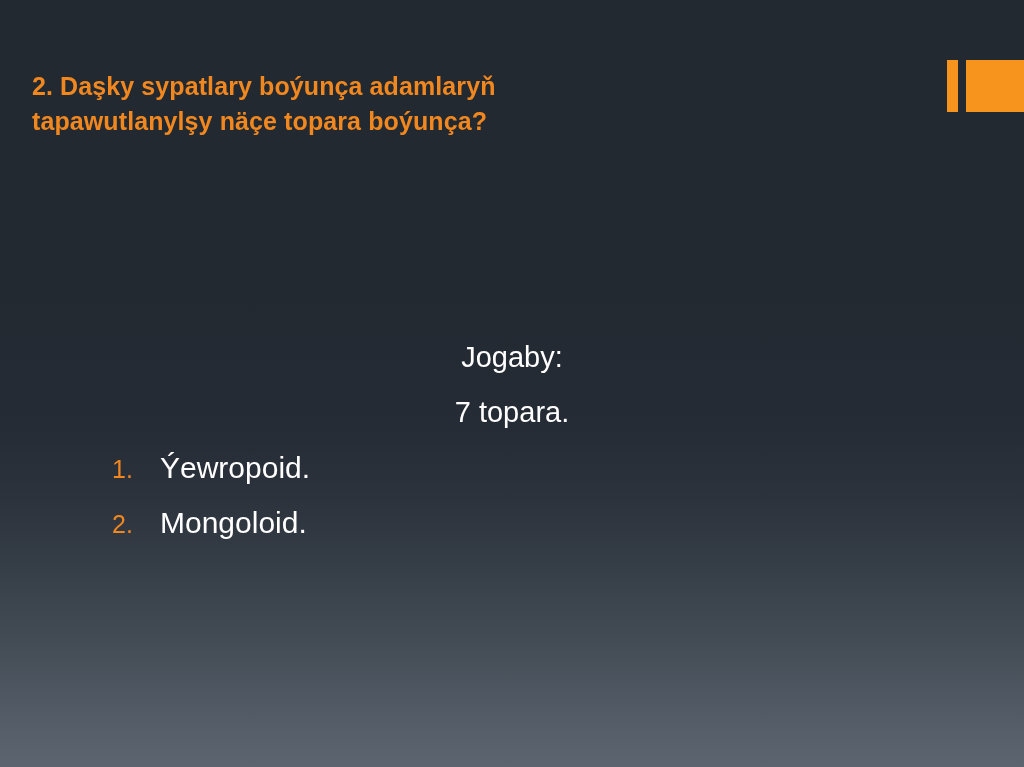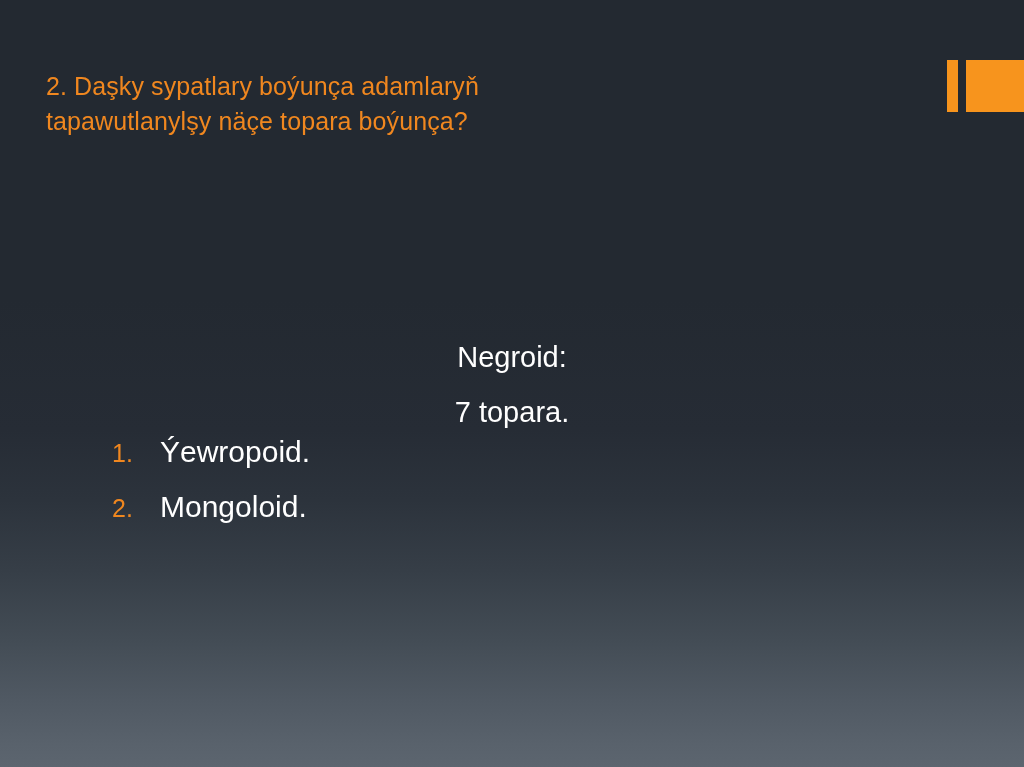--- a/index.html
+++ b/index.html
@@ -52,23 +52,22 @@
 
   
   .title {
     position: absolute;
     left: 32px;
     top: 52px;
     width: 650px;
     color: #F0871F;
     font-size: 25px;
     line-height: 1.42;
-    font-weight: normal;
+    font-weight: bold;
     letter-spacing: 0.1px;
-    margin-left: 14px;
   }
   .title-line { display: block; white-space: nowrap; }
 
   
   .answer-block {
     position: absolute;
     left: 112px;
     top: 330px;
     width: 800px;
   }
@@ -78,21 +77,21 @@
     color: #FFFFFF;
     font-size: 29px;
     line-height: 1.9;
     width: 800px;
   }
 
   
   .answer-list {
     position: absolute;
     left: 112px;
-    top: 424px;
+    top: 440px;
     margin: 0;
     padding: 0;
     list-style: none;
   }
   .answer-list li {
     display: block;
     height: 55px;
     line-height: 55px;
     white-space: nowrap;
   }
@@ -117,21 +116,21 @@
 
   <div class="deco-bar-thin"></div>
   <div class="deco-bar-wide"></div>
 
   <h1 class="title">
     <span class="title-line">2. Daşky sypatlary boýunça adamlaryň</span>
     <span class="title-line">tapawutlanylşy näçe topara boýunça?</span>
   </h1>
 
   <div class="answer-block">
-    <span class="answer-line">Negroid:</span>
+    <span class="answer-line">Jogaby:</span>
     <span class="answer-line">7 topara.</span>
   </div>
 
   <ol class="answer-list">
     <li>
       <span class="li-num">1.</span><span class="li-text">Ýewropoid.</span>
     </li>
     <li>
       <span class="li-num">2.</span><span class="li-text">Mongoloid.</span>
     </li>

